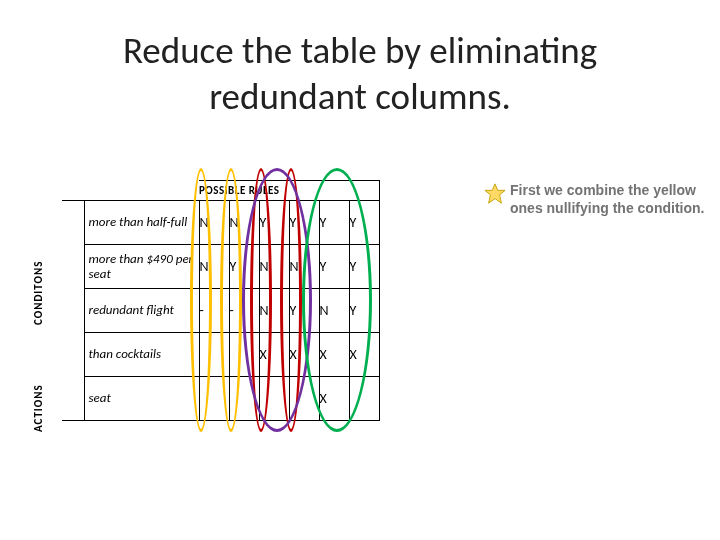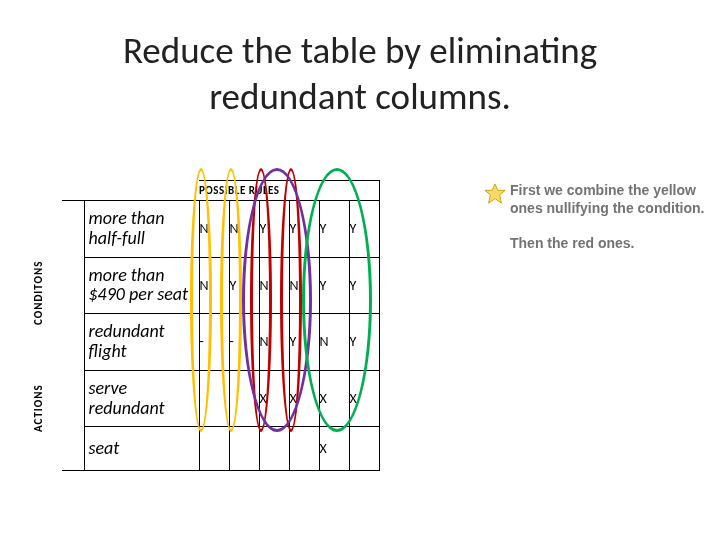--- a/index.html
+++ b/index.html
@@ -48,24 +48,24 @@
   }
   td, th {
     border: 1px solid #000;
     vertical-align: middle;
     font-size: 14px;
     color: #000;
     padding: 0;
   }
   .rowhdr {
     font-style: italic;
-    font-size: 18px;
+    font-size: 13px;
     width: 115px;
     height: 44px;
-    padding: 8px 4px;
+    padding: 2px 4px;
     line-height: 1.1;
   }
   .cell { width: 30px; height: 44px; }
   .phdr {
     height: 20px;
     font-size: 11px;
     font-weight: 700;
     letter-spacing: 0.5px;
     border-left: none;
     border-right: 1px solid #000;
@@ -150,21 +150,21 @@
         <td class="rowhdr">redundant flight</td>
         <td class="cell">-</td>
         <td class="cell">-</td>
         <td class="cell">N</td>
         <td class="cell">Y</td>
         <td class="cell">N</td>
         <td class="cell">Y</td>
       </tr>
       <tr>
         <td class="sidegap" rowspan="2" style="border-bottom:1px solid #000"></td>
-        <td class="rowhdr">serve redundant</td>
+        <td class="rowhdr">than cocktails</td>
         <td class="cell"></td>
         <td class="cell"></td>
         <td class="cell">X</td>
         <td class="cell">X</td>
         <td class="cell">X</td>
         <td class="cell">X</td>
       </tr>
       <tr>
         <td class="rowhdr">seat</td>
         <td class="cell"></td>
@@ -190,14 +190,13 @@
 </div>
 
 <div class="star">
   <svg width="22" height="22" viewBox="0 0 24 24">
     <polygon points="12,1 15,8 23,8 17,13 19,22 12,17 5,22 7,13 1,8 9,8" fill="#ffd966" stroke="#bfa000" stroke-width="1"></polygon>
   </svg>
 </div>
 
 <div class="annot">
   <div>First we combine the yellow ones nullifying the condition.</div>
-  <div class="p2">Then the red ones.</div>
 </div>
 
 </body></html>

